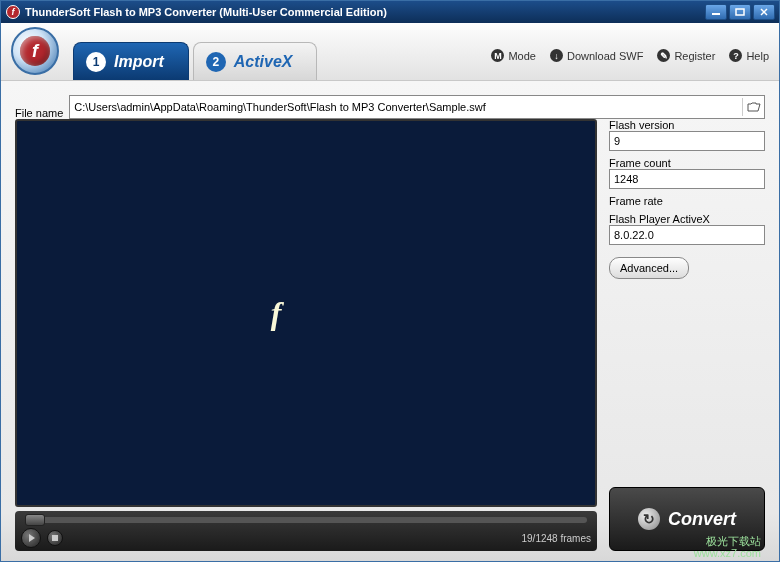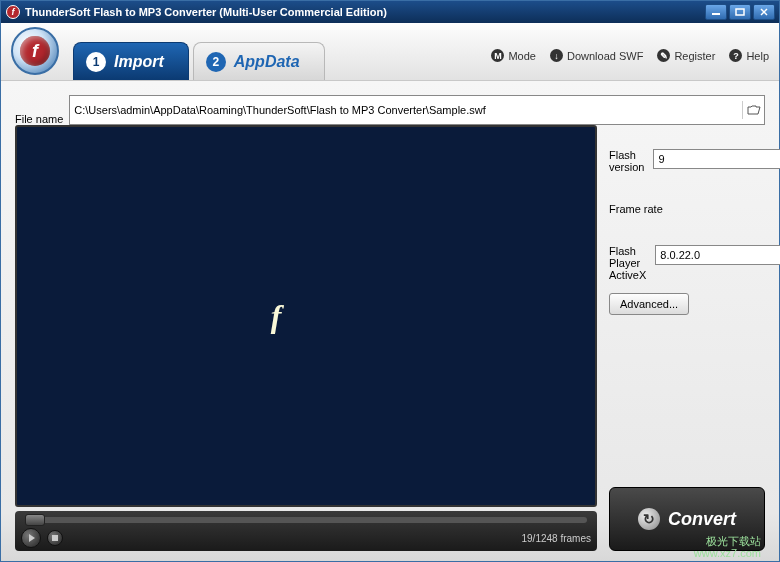--- a/index.html
+++ b/index.html
@@ -28,21 +28,21 @@
   .tab.inactive .num { background: #1f66b3; color: #fff; }
 
   .menu { position: absolute; right: 10px; top: 26px; display: flex; gap: 14px; font-size: 11px; color: #333; }
   .menu-item { display: flex; align-items: center; gap: 4px; cursor: pointer; }
   .menu-item .mi-icon { width: 13px; height: 13px; border-radius: 50%; background: #333; color: #fff; display: flex; align-items: center; justify-content: center; font-size: 9px; font-weight: bold; }
 
   
   .body { flex: 1; background: linear-gradient(to bottom,#f6f6f6,#e8e8e8 90%,#d8d8d8); padding: 14px 14px 10px; display: flex; flex-direction: column; }
 
   .file-row { display: flex; align-items: flex-end; gap: 6px; font-size: 11px; }
-  .file-input-wrap { flex: 1; display: flex; align-items: center; background: #fff; border: 1px solid #888; height: 30px; }
+  .file-input-wrap { flex: 1; display: flex; align-items: center; background: #fff; border: 1px solid #888; height: 24px; }
   .file-input { flex: 1; border: none; outline: none; font-size: 11px; padding: 0 4px; background: transparent; }
   .browse-btn { width: 22px; height: 18px; border-left: 1px solid #ccc; display: flex; align-items: center; justify-content: center; cursor: pointer; }
 
   .main-row { flex: 1; display: flex; gap: 12px; }
 
   .preview-col { flex: 1; display: flex; flex-direction: column; }
   .preview { flex: 1; background: #0a1b3a; border: 2px solid #333; border-radius: 3px; position: relative; display: flex; align-items: center; justify-content: center; }
   .flash-f { color: #f9f8d8; font-size: 32px; font-style: italic; font-family: Georgia, serif; font-weight: bold; transform: translateX(-30px); }
 
   .player-bar { height: 40px; background: linear-gradient(to bottom,#3a3a3a,#1a1a1a); border-radius: 4px; margin-top: 4px; display: flex; flex-direction: column; padding: 3px 6px; color: #ccc; font-size: 10px; }
@@ -50,23 +50,23 @@
   .seek-track { flex: 1; height: 6px; background: #555; border-radius: 3px; position: relative; margin: 0 4px; }
   .seek-thumb { position: absolute; left: 0; top: -3px; width: 20px; height: 12px; background: linear-gradient(to bottom,#888,#444); border-radius: 3px; border: 1px solid #222; cursor: pointer; }
   .ctrl-row { display: flex; align-items: center; gap: 6px; margin-top: 2px; }
   .play-btn, .stop-btn { width: 20px; height: 20px; border-radius: 50%; background: radial-gradient(circle at 35% 35%,#777,#222); border: 1px solid #111; display: flex; align-items: center; justify-content: center; cursor: pointer; }
   .stop-btn { width: 16px; height: 16px; }
   .play-tri { width: 0; height: 0; border-left: 6px solid #ccc; border-top: 4px solid transparent; border-bottom: 4px solid transparent; margin-left: 2px; }
   .stop-sq { width: 6px; height: 6px; background: #ccc; }
   .frame-count { margin-left: auto; }
 
   .info-col { width: 156px; display: flex; flex-direction: column; gap: 6px; font-size: 11px; }
-  .info-field { display: flex; gap: 9px; margin-top: 24px; }
+  .info-field { display: flex; flex-direction: column; gap: 0; }
   .info-input { background: #fff; border: 1px solid #888; height: 20px; padding: 0 4px; font-size: 11px; }
-  .adv-btn { align-self: flex-start; margin-top: 6px; height: 22px; padding: 0 10px; background: linear-gradient(to bottom,#fefefe,#dcdcdc); border: 1px solid #888; border-radius: 3px; font-size: 11px; cursor: pointer; }
+  .adv-btn { align-self: flex-start; margin-top: 6px; height: 22px; padding: 0 10px; background: linear-gradient(to bottom,#fefefe,#dcdcdc); border: 1px solid #888; border-radius: 10px; font-size: 11px; cursor: pointer; }
 
   .convert-btn { margin-top: auto; height: 64px; background: linear-gradient(to bottom,#4a4a4a,#1a1a1a); border: 1px solid #000; border-radius: 6px; color: #fff; font-size: 18px; font-weight: bold; font-style: italic; display: flex; align-items: center; justify-content: center; gap: 8px; cursor: pointer; }
   .convert-icon { width: 22px; height: 22px; border-radius: 50%; background: radial-gradient(circle at 35% 35%,#eee,#888); display: flex; align-items: center; justify-content: center; }
   .convert-icon::after { content: "↻"; color: #333; font-style: normal; font-size: 14px; }
 
   .watermark { position: absolute; right: 18px; bottom: 2px; font-size: 11px; color: #9bdf9b; pointer-events: none; text-align: right; line-height: 1.1; }
 </style>
 </head>
 <body>
 
@@ -104,21 +104,21 @@
     <div class="logo">
       <div class="logo-inner">f</div>
     </div>
     <div class="tabs">
       <div class="tab active">
         <span class="num">1</span>
         <span>Import</span>
       </div>
       <div class="tab inactive">
         <span class="num">2</span>
-        <span>AppData</span>
+        <span>ActiveX</span>
       </div>
     </div>
     <div class="menu">
       <div class="menu-item">
         <span class="mi-icon">M</span>
         <span>Mode</span>
       </div>
       <div class="menu-item">
         <span class="mi-icon">↓</span>
         <span>Download SWF</span>
@@ -171,20 +171,24 @@
           </div>
         </div>
       </div>
 
       <div class="info-col">
         <div class="info-field">
           <span>Flash version</span>
           <input class="info-input" readonly="" value="9" style="">
         </div>
         <div class="info-field">
+          <span>Frame count</span>
+          <input class="info-input" readonly="" value="1248" style="">
+        </div>
+        <div class="info-field">
           <span>Frame rate</span>
         </div>
         <div class="info-field">
           <span>Flash Player ActiveX</span>
           <input class="info-input" readonly="" value="8.0.22.0" style="">
         </div>
         <button class="adv-btn">Advanced...</button>
 
         <div class="convert-btn">
           <span class="convert-icon"></span>

